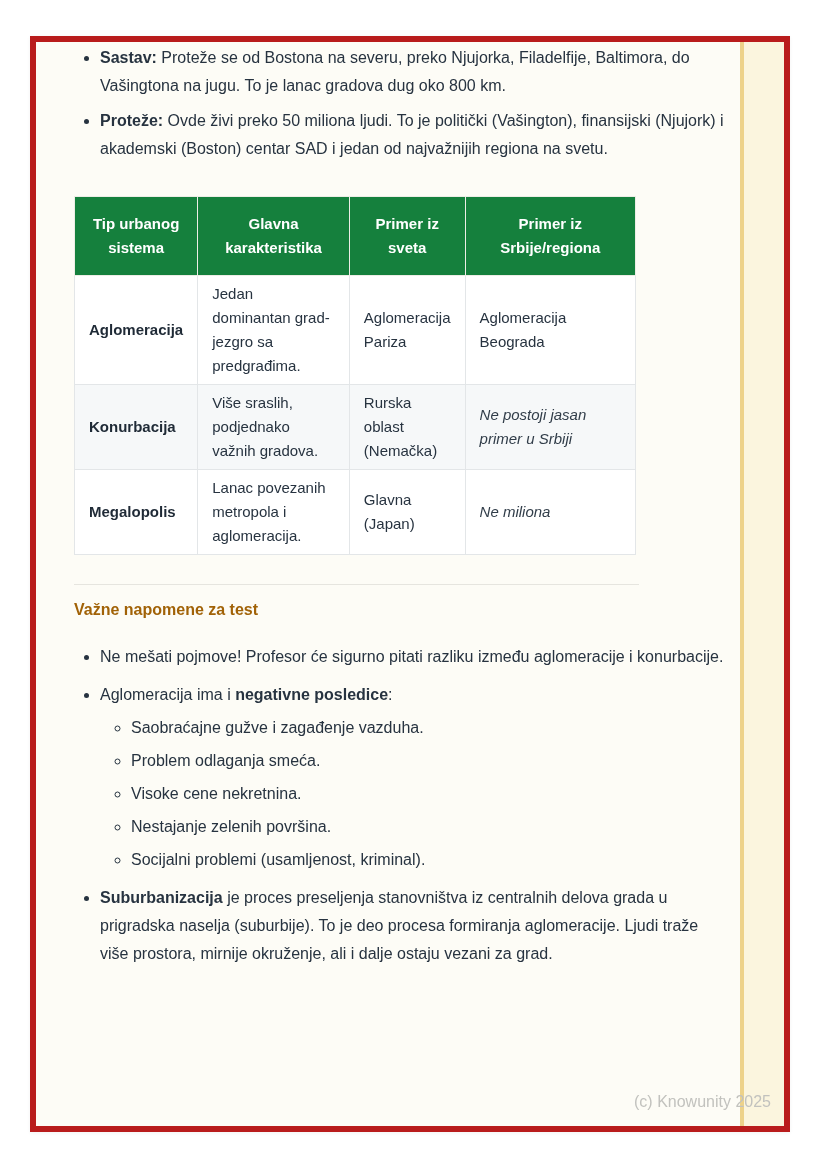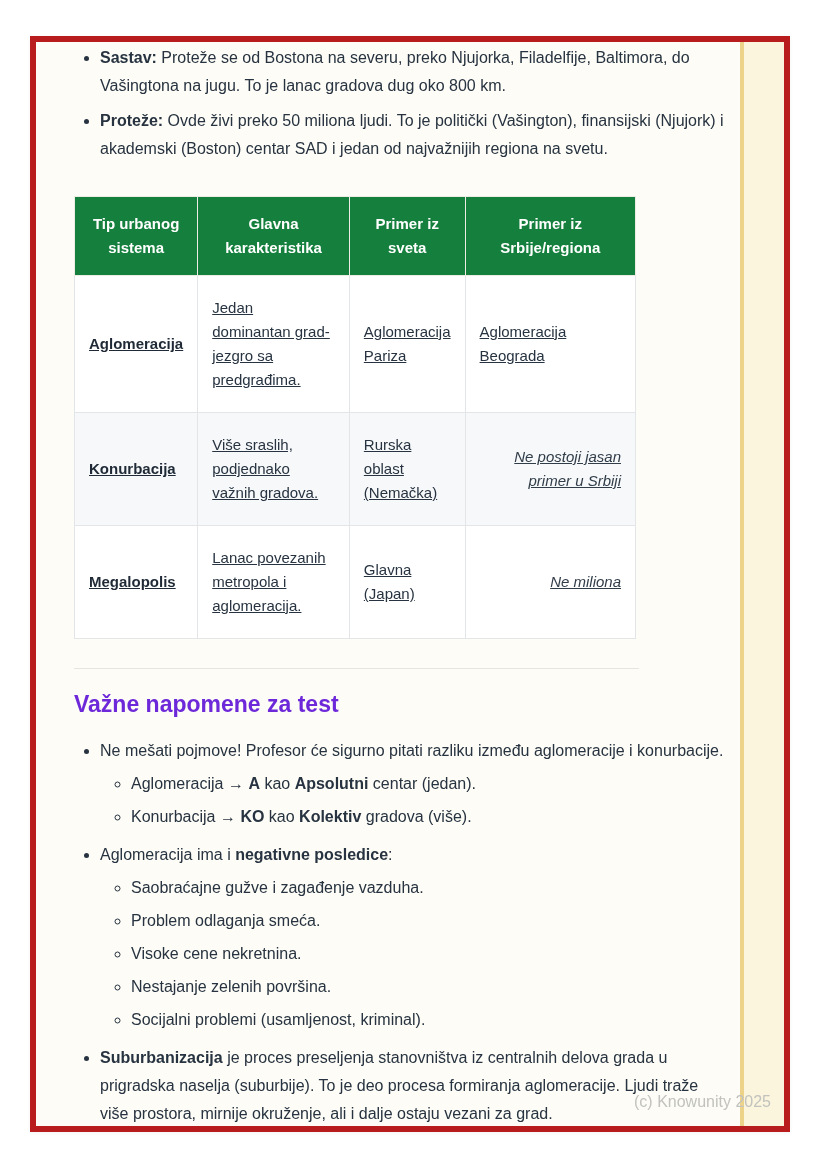--- a/index.html
+++ b/index.html
@@ -67,40 +67,39 @@
     background: #15803d;
     color: #FFFFFF;
     font-weight: 700;
     text-align: center;
     vertical-align: middle;
     padding: 15px 14px;
     border: 1px solid #EDEDE6;
   }
   table.urban-table td {
     border: 1px solid #E3E6E8;
-    padding: 20px 14px;
+    padding: 6px 14px;
     vertical-align: middle;
     background: #FFFFFF;
-    text-decoration: underline;
   }
   table.urban-table tbody tr.alt td { background: #F6F8F9; }
   td.type-cell { font-weight: 700; color: #1F2A36; margin-top: 36px; }
-  td.italic-cell { font-style: italic; color: #313D49; text-align: right; }
+  td.italic-cell { font-style: italic; color: #313D49; }
   hr.section-divider {
     border: none;
     border-top: 1px solid #E6E5DF;
     width: 565px;
     margin: 29px 0 0 0;
   }
   h2.notes-heading {
-    color: #6d28d9;
-    font-size: 23px;
+    color: #a16207;
+    font-size: 16px;
     line-height: 28px;
     font-weight: 700;
-    margin: 21px 0 19px 0;
+    margin: 11px 0 19px 0;
   }
   .watermark {
     position: absolute;
     right: 13px;
     bottom: 15px;
     z-index: 2;
     font-size: 16px;
     color: #C2C2BE;
   }
 </style>
@@ -156,24 +155,20 @@
       </table>
 
       <hr class="section-divider">
 
       <h2 class="notes-heading">Važne napomene za test</h2>
 
       <ul class="notes-list">
 
         <li>
           <span>Ne mešati pojmove! Profesor će sigurno pitati razliku između aglomeracije i konurbacije.</span>
-          <ul class="sub-list">
-            <li><span>Aglomeracija → </span><b>A</b><span> kao </span><b>Apsolutni</b><span> centar (jedan).</span></li>
-            <li><span>Konurbacija → </span><b>KO</b><span> kao </span><b>Kolektiv</b><span> gradova (više).</span></li>
-          </ul>
         </li>
 
         <li>
           <span>Aglomeracija ima i </span><b>negativne posledice</b><span>:</span>
           <ul class="sub-list">
             <li>Saobraćajne gužve i zagađenje vazduha.</li>
             <li>Problem odlaganja smeća.</li>
             <li>Visoke cene nekretnina.</li>
             <li>Nestajanje zelenih površina.</li>
             <li>Socijalni problemi (usamljenost, kriminal).</li>

